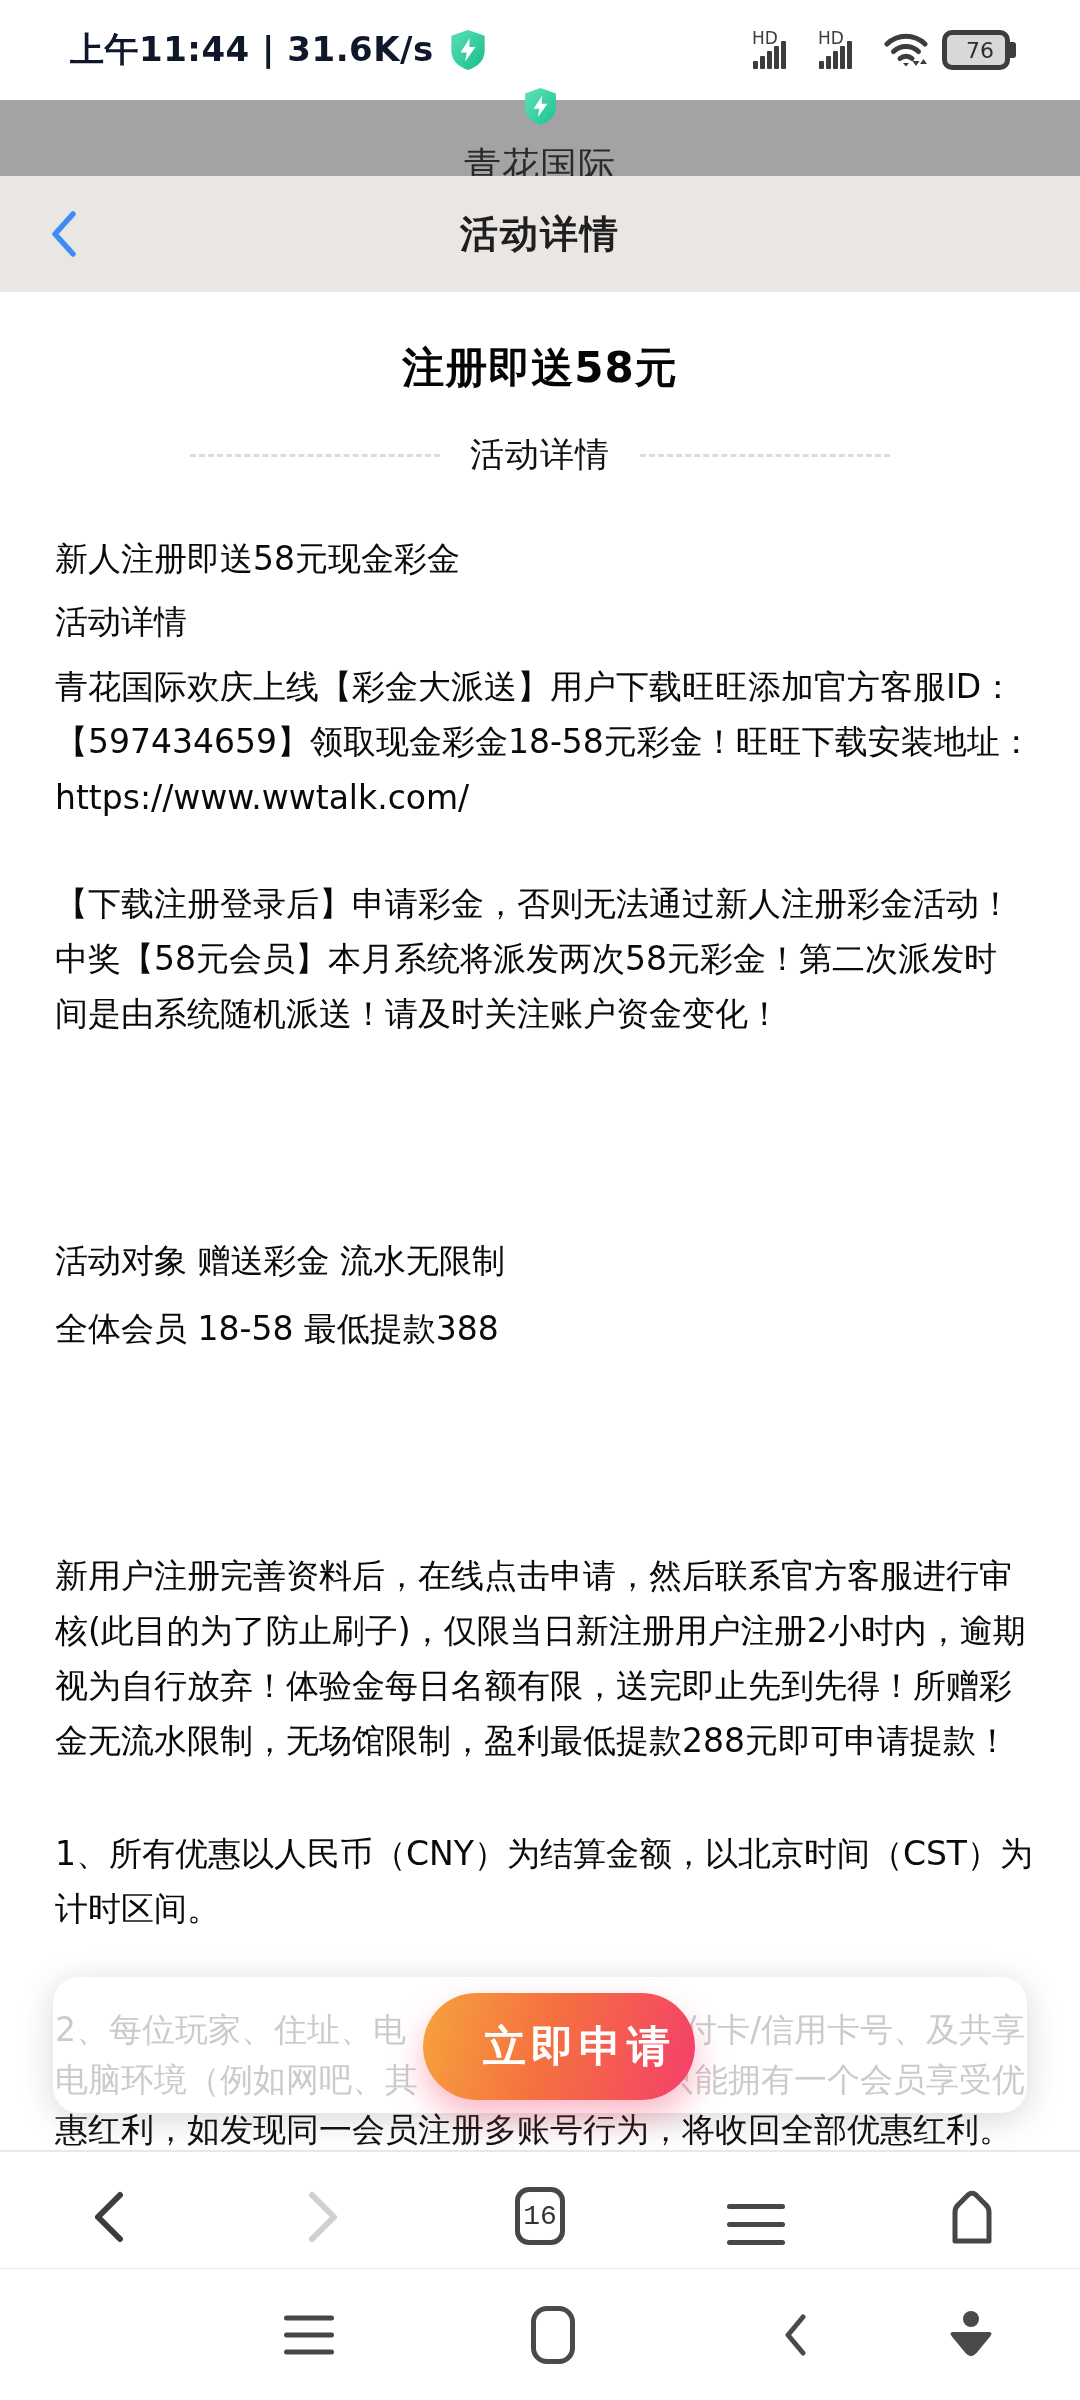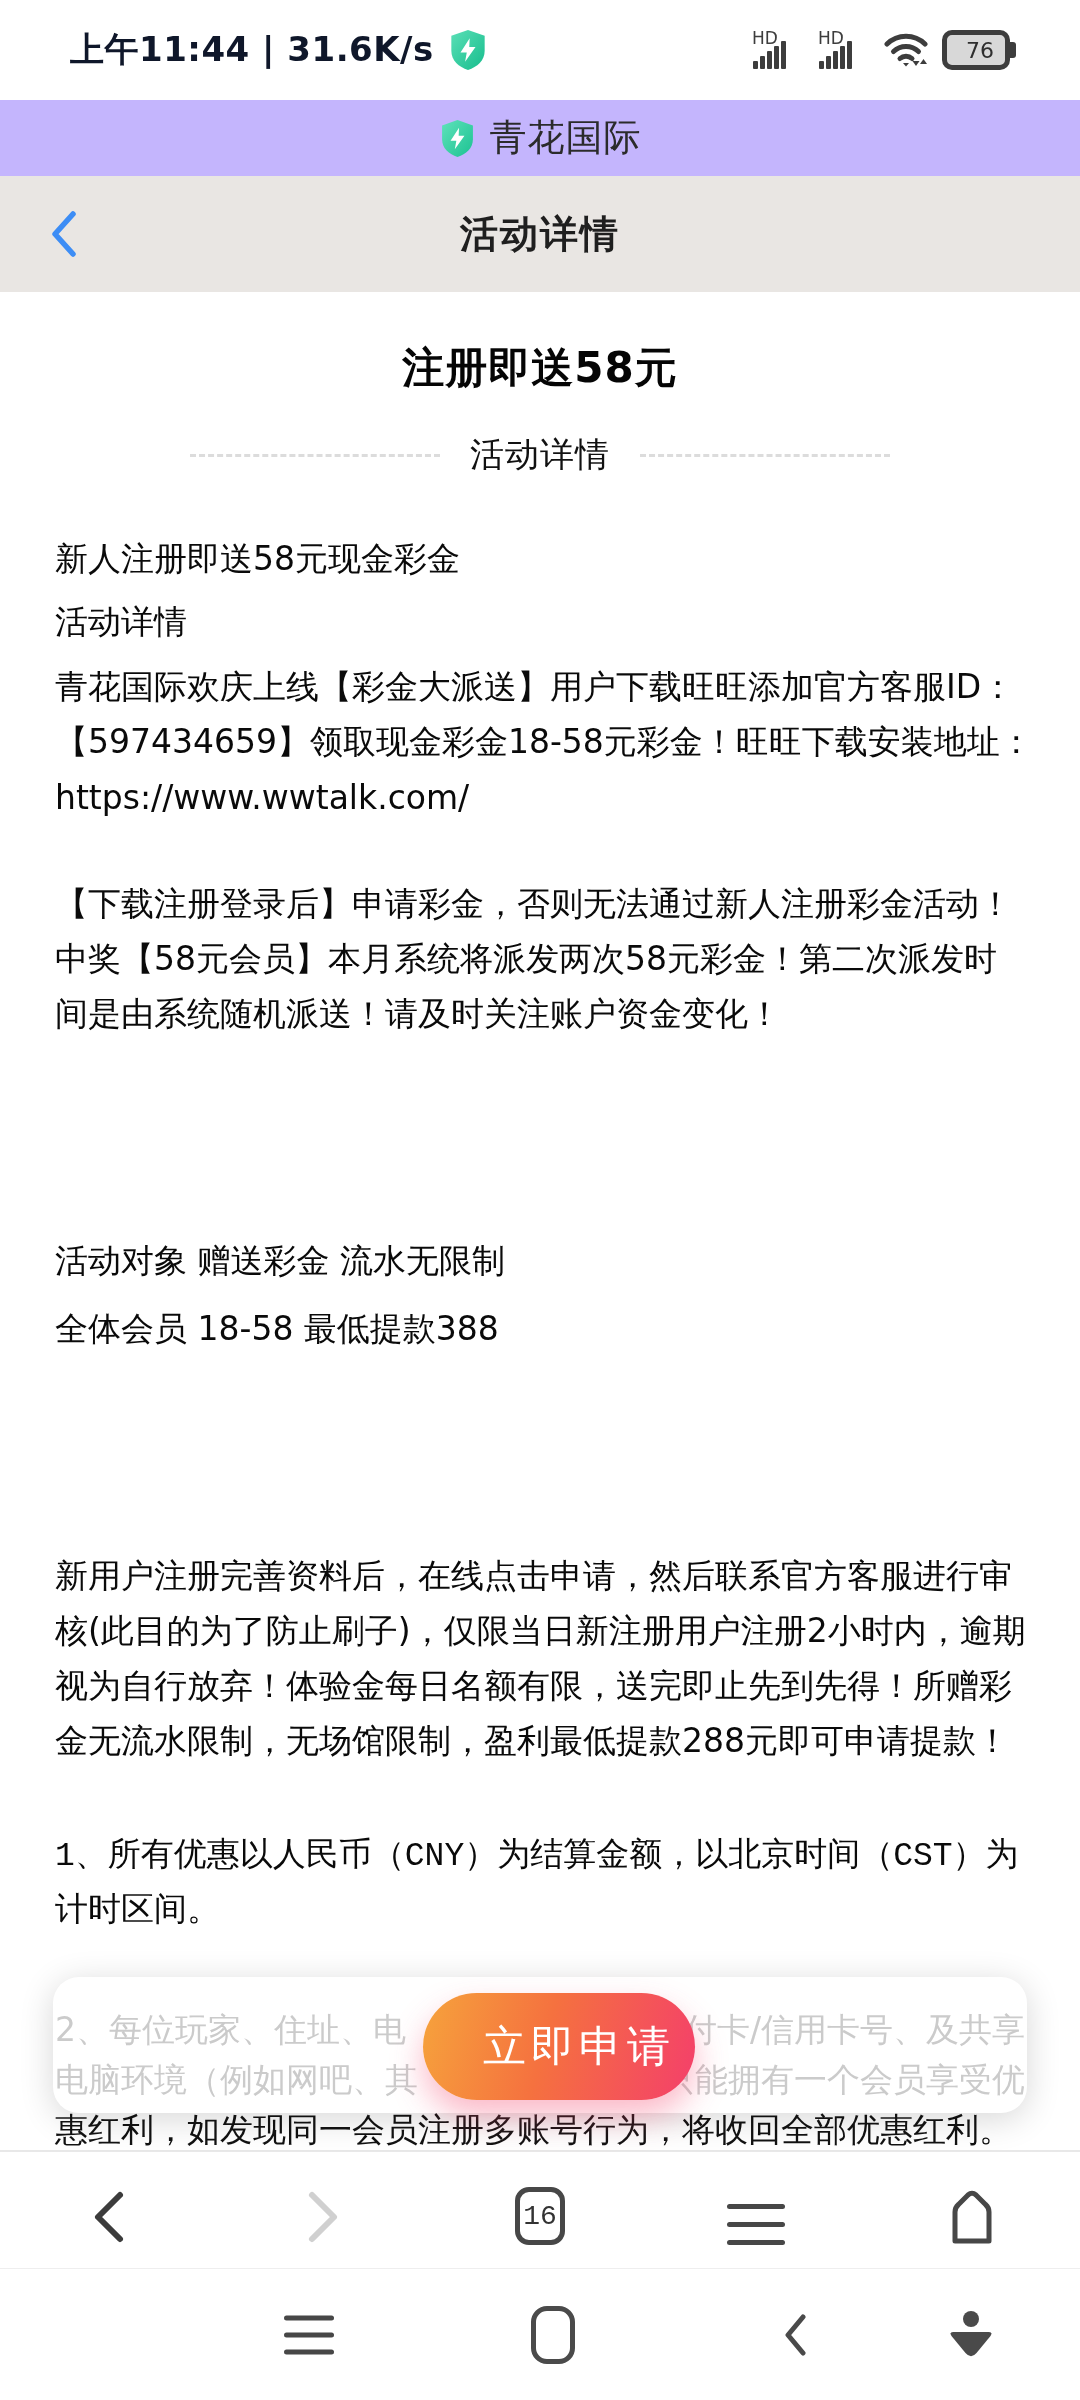--- a/index.html
+++ b/index.html
@@ -15,56 +15,56 @@
   .sig{position:relative;width:52px;height:44px;}
   .sig .hd{position:absolute;top:0;left:0;font-size:17px;font-weight:400;color:#3d3d3d;letter-spacing:0;}
   .sig .bars{position:absolute;bottom:3px;left:1px;display:flex;align-items:flex-end;gap:2px;}
   .sig .bars i{display:block;width:5px;background:#3d3d3d;border-radius:1px;}
   .battery{position:relative;width:58px;height:30px;border:5px solid #3d3d3d;border-radius:10px;
     background:#d8d8d8;display:flex;align-items:center;justify-content:center;}
   .battery .pct{font-size:22px;color:#2e2e2e;font-weight:500;margin-left:8px;}
   .battery .nub{position:absolute;right:-11px;top:7px;width:6px;height:16px;background:#3d3d3d;border-radius:0 3px 3px 0;}
 
   
-  .app-header{height:76px;background:#c4b5fd;display:flex;align-items:center;justify-content:center;gap:14px;}
+  .app-header{height:76px;background:#a3a3a3;display:flex;align-items:center;justify-content:center;gap:14px;flex-direction:column;}
   .app-title{font-size:37px;color:#2b2b2b;font-weight:500;letter-spacing:1px;}
 
   
   .nav-bar{position:relative;height:116px;background:#e9e6e3;display:flex;align-items:center;justify-content:center;}
   .nav-back{position:absolute;left:40px;top:50%;transform:translateY(-50%);width:48px;height:56px;
     display:flex;align-items:center;justify-content:center;cursor:pointer;}
   .nav-title{font-size:38px;font-weight:700;color:#1f1f1f;letter-spacing:2px;}
 
   
   .content{padding:0 55px;box-sizing:border-box;}
   .page-title{margin-top:52px;height:48px;display:flex;align-items:center;justify-content:center;
     font-size:42px;font-weight:700;color:#050505;letter-spacing:1px;}
   .section-row{margin-top:40px;height:46px;display:flex;align-items:center;justify-content:center;gap:30px;}
   .dash{width:250px;height:0;border-top:3px dashed #dcdcdc;}
   .section-label{font-size:34px;font-weight:500;color:#111;letter-spacing:1px;}
 
   .para{margin:0;}
   .ln{height:55px;display:flex;align-items:center;font-size:33px;color:#0a0a0a;white-space:nowrap;letter-spacing:0;}
   .p1{margin-top:54px;} .p2{margin-top:8px;} .p3{margin-top:10px;} .p4{margin-top:52px;}
-  .p5{margin-top:192px;} .p6{margin-top:13px;} .p7{margin-top:192px;} .p8{margin-top:58px;font-family:Liberation Mono, monospace;}
+  .p5{margin-top:192px;} .p6{margin-top:13px;} .p7{margin-top:192px;} .p8{margin-top:58px;}
 
   .p9{margin-top:68px;position:relative;}
   .p9 .gln{height:50px;display:flex;align-items:center;justify-content:space-between;
     font-size:33px;color:#cbcbcb;white-space:nowrap;position:relative;z-index:2;}
   .p9 .bln{height:50px;display:flex;align-items:center;font-size:33px;color:#111;
     white-space:nowrap;position:relative;z-index:2;}
 
   
   .float-card{position:absolute;left:53px;top:1977px;width:974px;height:136px;background:#ffffff;
     border-radius:26px;box-shadow:0 6px 34px rgba(0,0,0,0.16);z-index:1;}
   .apply-btn{position:absolute;left:423px;top:1993px;width:272px;height:107px;border-radius:54px;
     background:linear-gradient(105deg,#f6a33c 0%,#f5713f 45%,#f43f6b 100%);
     display:flex;align-items:center;justify-content:center;z-index:3;cursor:pointer;
     box-shadow:0 16px 32px rgba(244,70,110,0.38);}
-  .apply-btn span{color:#fff;font-size:43px;font-weight:400;letter-spacing:5px;margin-left:40px;}
+  .apply-btn span{color:#fff;font-size:43px;font-weight:700;letter-spacing:5px;margin-left:40px;}
 
   
   .browser-nav{position:absolute;left:0;top:2150px;width:1080px;height:118px;background:#fff;
     border-top:2px solid #e8e8e8;box-sizing:border-box;display:flex;align-items:center;
     justify-content:space-between;padding:0 78px;}
   .bn-item{display:flex;align-items:flex-end;justify-content:center;width:60px;height:70px;cursor:pointer;font-family:Liberation Mono, monospace;}
   .tab-box{width:50px;height:58px;border:5px solid #474747;border-radius:14px;display:flex;
     align-items:center;justify-content:center;box-sizing:border-box;}
   .tab-box span{font-size:28px;color:#333;font-weight:500;}
   .menu-bars{display:flex;flex-direction:column;gap:13px;width:58px;}

